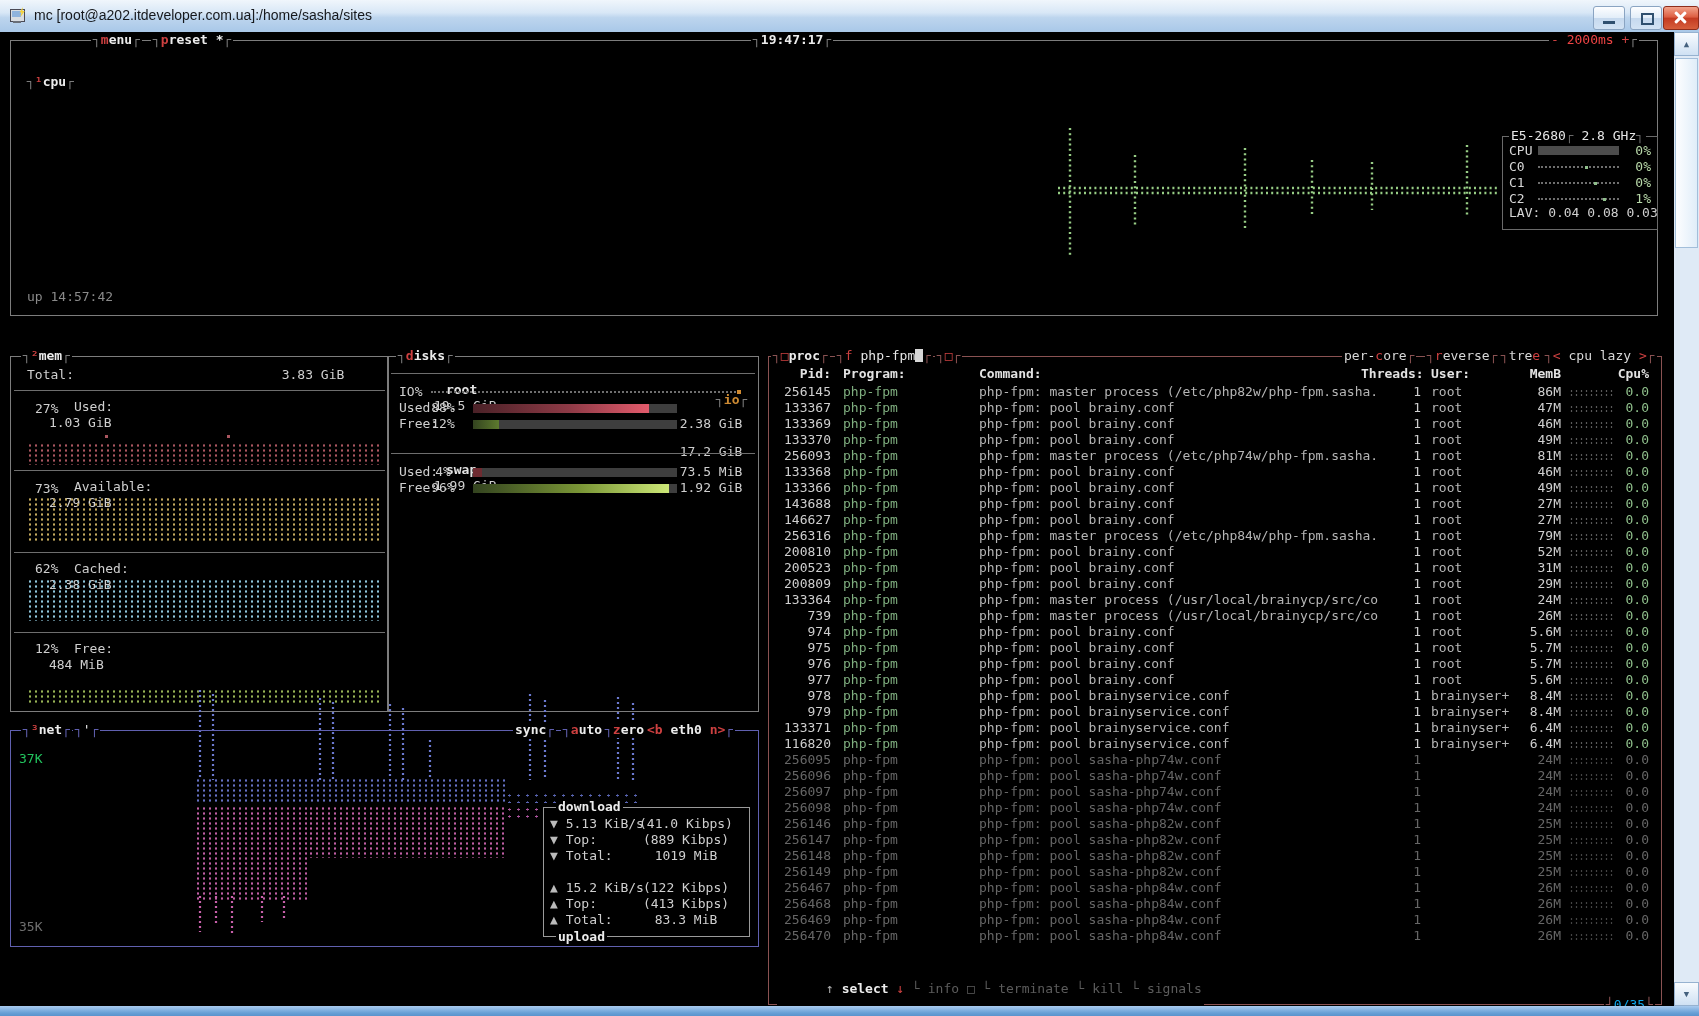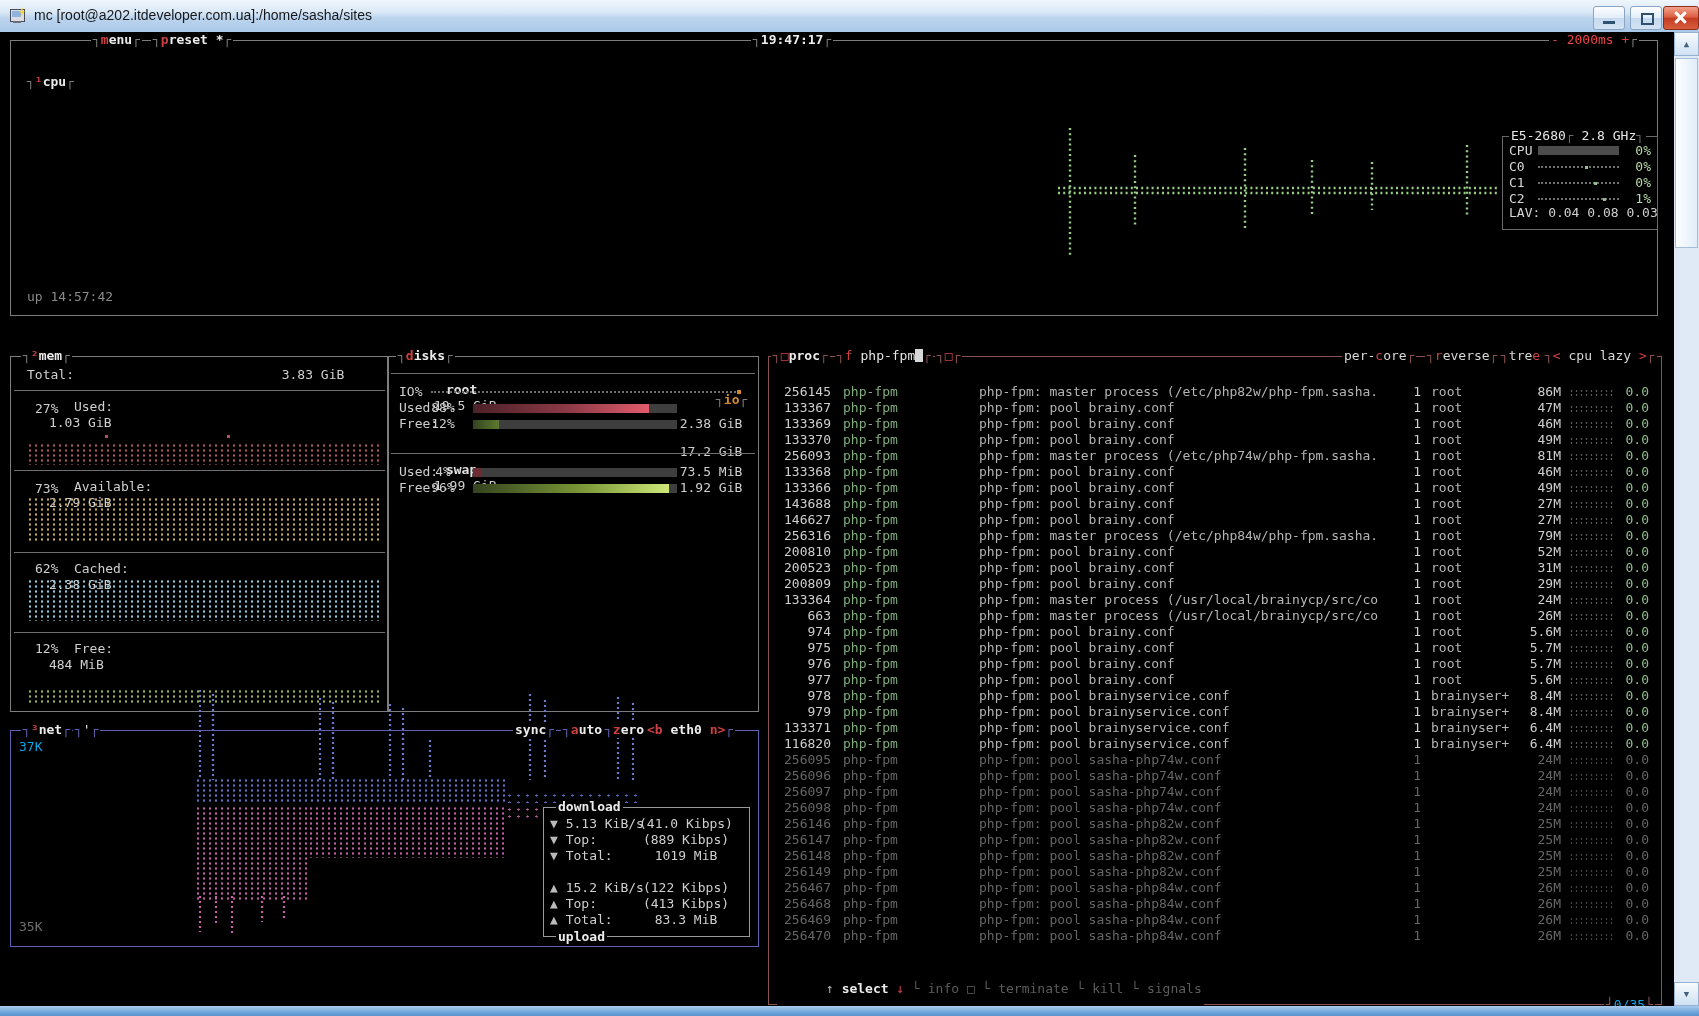--- a/index.html
+++ b/index.html
@@ -273,21 +273,21 @@
   <div class="dots" style="left:308px;top:774px;width:197px;height:52px;color:#c05fa5;"></div>
   <div class="dots sparse" style="left:505px;top:774px;width:55px;height:14px;color:#b055a0;"></div>
 
   <div class="box" style="--bc:#6060b0;left:10px;top:698px;width:747px;height:215px;background:transparent;">
     <div class="lbl" style="left:10px;"><span class="cg">┐</span><span class="hot">³</span><span>net</span><span class="cg">┌</span></div>
     <div class="lbl" style="left:62px;font-weight:normal;"><span class="cg">┐</span><span>'</span><span class="cg">┌</span></div>
     <div class="lbl" style="left:502px;"><span>sync</span><span class="cg">┌</span></div>
     <div class="lbl" style="left:550px;"><span class="cg">┐</span><span class="hot">a</span><span>uto</span><span class="cg">┌</span></div>
     <div class="lbl" style="left:592px;"><span class="cg">┐</span><span class="hot">z</span><span>ero</span><span class="cg">┌</span></div>
     <div class="lbl" style="left:634px;"><span class="hot">&lt;b</span> <span>eth0</span> <span class="hot">n&gt;</span><span class="cg">┌</span></div>
-    <div class="trow" style="left:8px;top:8px;color:#0ea5e9;">37K</div>
+    <div class="trow" style="left:8px;top:20px;color:#22c55e;">37K</div>
     <div class="trow" style="left:8px;top:188px;color:#6f6f6f;">35K</div>
   </div>
 
   <div class="box" style="--bc:#9a9a9a;left:543px;top:775px;width:205px;height:128px;background:#000;">
     <div class="lbl" style="left:12px;"><span>download</span></div>
     <div class="trow" style="left:6px;top:8px;"><span style="color:#bbb;">▼</span> <span>5.13 KiB/s</span></div>
     <div class="val" style="top:8px;right:8px;width:110px;">(41.0 Kibps)</div>
     <div class="trow" style="left:6px;top:24px;"><span style="color:#bbb;">▼</span> <span>Top:</span></div>
     <div class="val" style="top:24px;right:8px;width:110px;">(889 Kibps)</div>
     <div class="trow" style="left:6px;top:40px;"><span style="color:#bbb;">▼</span> <span>Total:</span></div>
@@ -303,20 +303,29 @@
 
   <div class="box" style="--bc:#8a5252;left:768px;top:324px;width:892px;height:647px;">
     <div class="lbl" style="left:2px;"><span class="cg">┐</span><span class="hot">□</span><span>proc</span><span class="cg">┌</span></div>
     <div class="lbl" style="left:66px;font-weight:normal;"><span class="cg">┐</span><span class="hot">f</span> <span style="color:#e6e6e6;">php-fpm</span><span style="display:inline-block;width:8px;height:13px;background:#d8d8d8;vertical-align:-2px;"></span><span class="cg">┌</span></div>
     <div class="lbl" style="left:166px;"><span class="cg">┐</span><span class="hot">□</span><span class="cg">┌</span></div>
     <div class="lbl" style="left:573px;font-weight:normal;color:#d8d8d8;"><span>per-</span><span class="hot">c</span><span>ore</span><span class="cg">┌</span></div>
     <div class="lbl" style="left:656px;font-weight:normal;color:#d8d8d8;"><span class="cg">┐</span><span class="hot">r</span><span>everse</span><span class="cg">┌</span></div>
     <div class="lbl" style="left:730px;font-weight:normal;color:#d8d8d8;"><span class="cg">┐</span><span>tre</span><span class="hot">e</span><span class="cg">┌</span></div>
     <div class="lbl" style="left:774px;font-weight:normal;color:#d8d8d8;"><span class="cg">┐</span><span class="hot">&lt;</span> <span>cpu lazy</span> <span class="hot">&gt;</span><span class="cg">┌</span></div>
 
+    <div class="prow" style="top:9px;font-weight:bold;">
+      <span class="pc c-pid" style="color:#e2e2e2;">Pid:</span>
+      <span class="pc c-prog" style="color:#e2e2e2;">Program:</span>
+      <span class="pc c-cmd" style="color:#e2e2e2;">Command:</span>
+      <span class="pc" style="left:592px;color:#e2e2e2;">Threads:</span>
+      <span class="pc" style="left:662px;color:#e2e2e2;">User:</span>
+      <span class="pc c-mem" style="color:#e2e2e2;">MemB</span>
+      <span class="pc c-cpu" style="color:#e2e2e2;">Cpu%</span>
+    </div>
 
     <div style="position:absolute;left:0;top:0;right:0;bottom:0;">
         <div class="prow" style="top: 27px;">
           <span class="pc c-pid">256145</span>
           <span class="pc c-prog">php-fpm</span>
           <span class="pc c-cmd">php-fpm: master process (/etc/php82w/php-fpm.sasha.</span>
           <span class="pc c-thr">1</span>
           <span class="pc c-user">root</span>
           <span class="pc c-mem">86M</span>
           <span class="pc c-graph"></span>
@@ -446,21 +455,21 @@
           <span class="pc c-pid">133364</span>
           <span class="pc c-prog">php-fpm</span>
           <span class="pc c-cmd">php-fpm: master process (/usr/local/brainycp/src/co</span>
           <span class="pc c-thr">1</span>
           <span class="pc c-user">root</span>
           <span class="pc c-mem">24M</span>
           <span class="pc c-graph"></span>
           <span class="pc c-cpu">0.0</span>
         </div>
         <div class="prow" style="top: 251px;">
-          <span class="pc c-pid">663</span>
+          <span class="pc c-pid">739</span>
           <span class="pc c-prog">php-fpm</span>
           <span class="pc c-cmd">php-fpm: master process (/usr/local/brainycp/src/co</span>
           <span class="pc c-thr">1</span>
           <span class="pc c-user">root</span>
           <span class="pc c-mem">26M</span>
           <span class="pc c-graph"></span>
           <span class="pc c-cpu">0.0</span>
         </div>
         <div class="prow" style="top: 267px;">
           <span class="pc c-pid">974</span>

